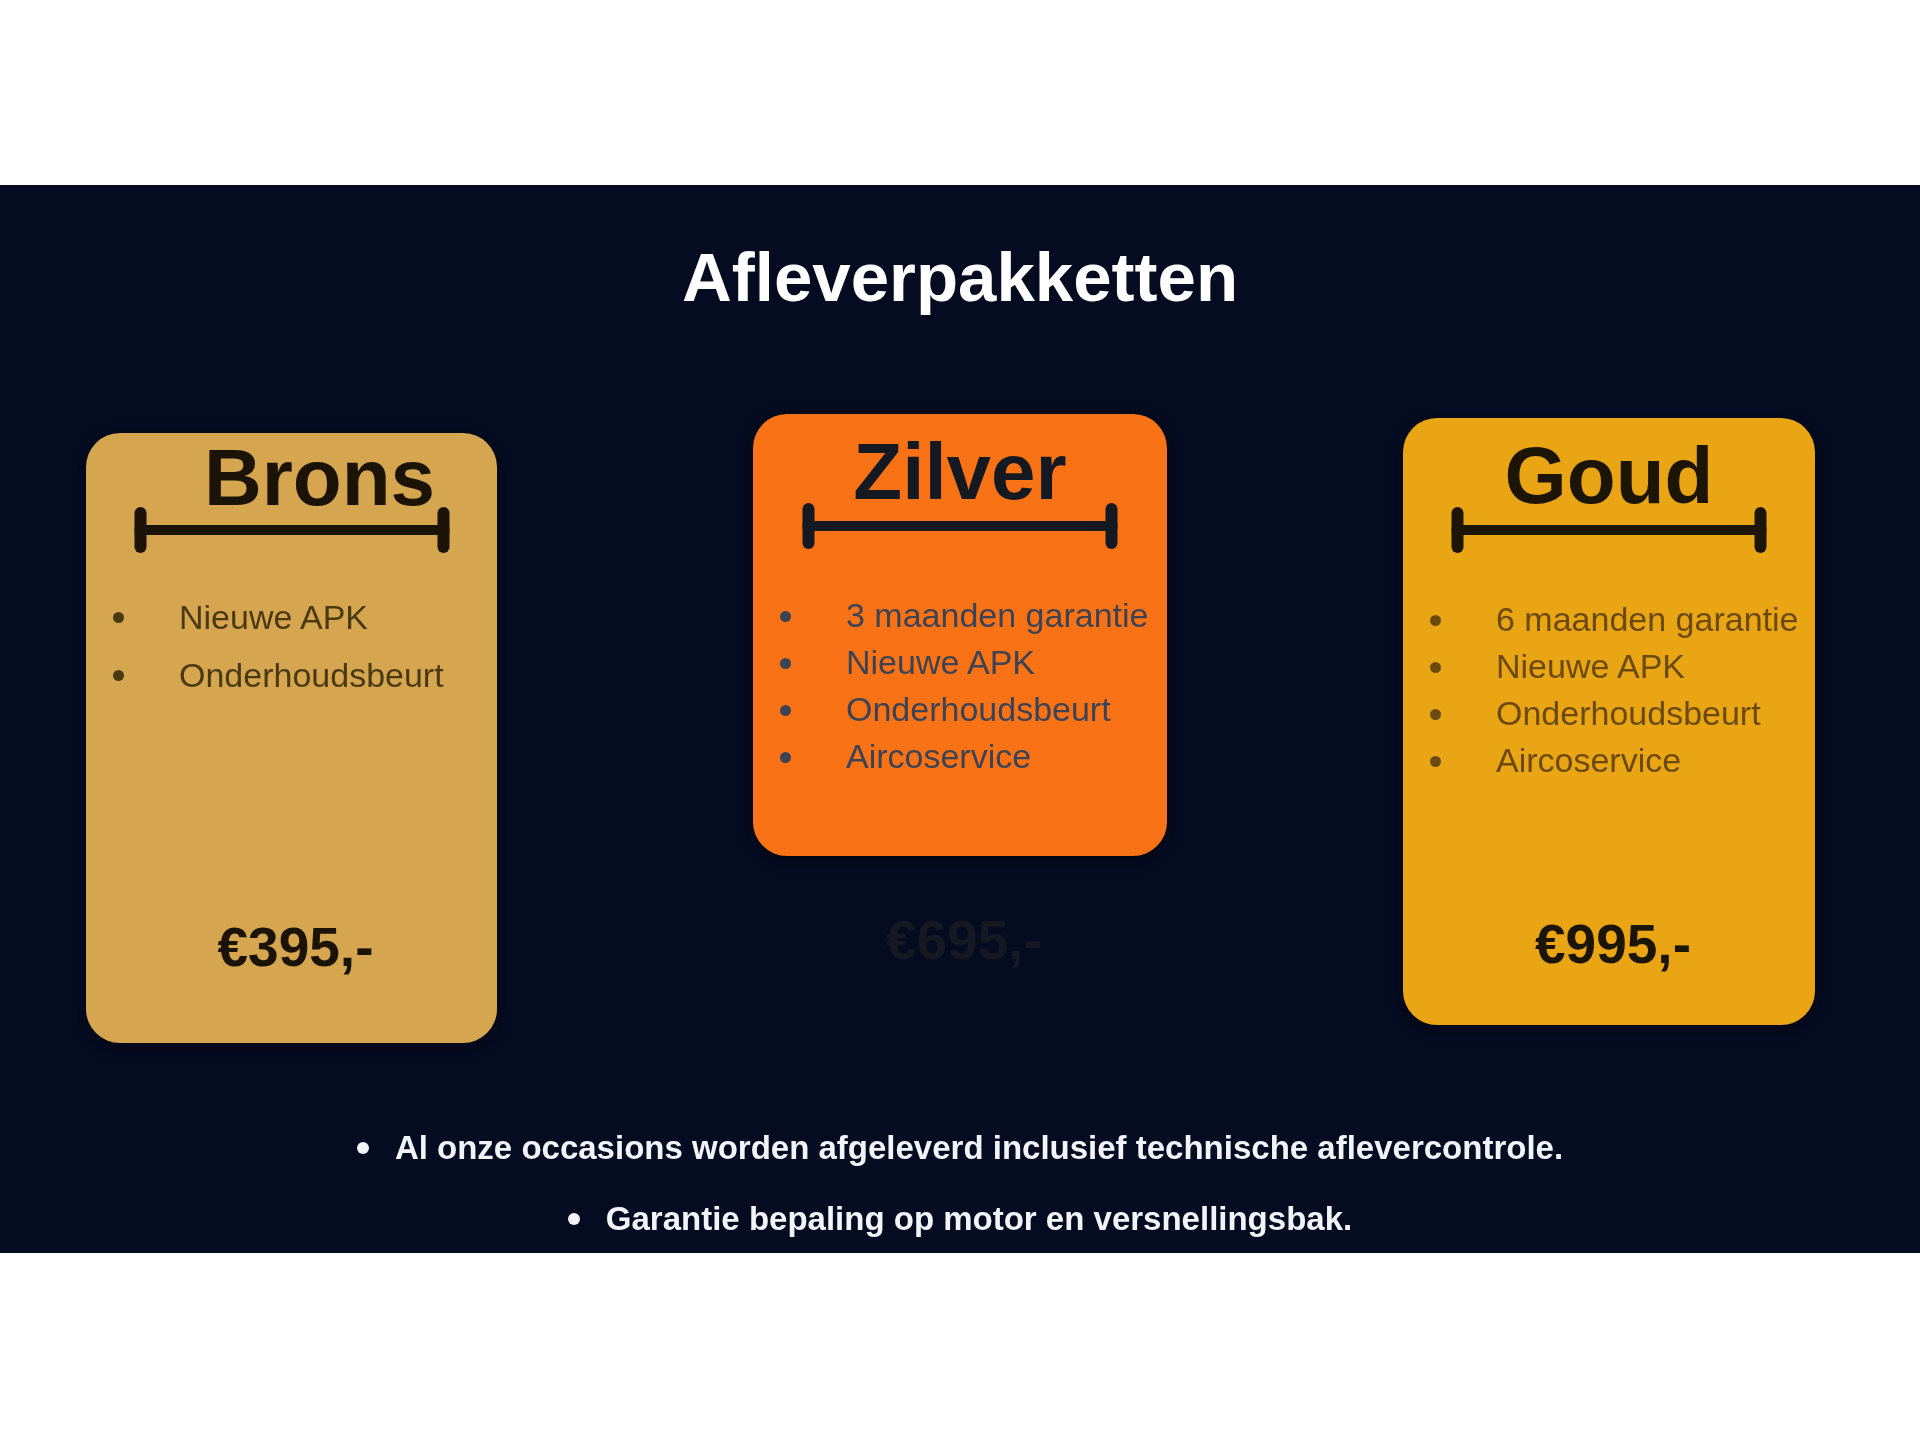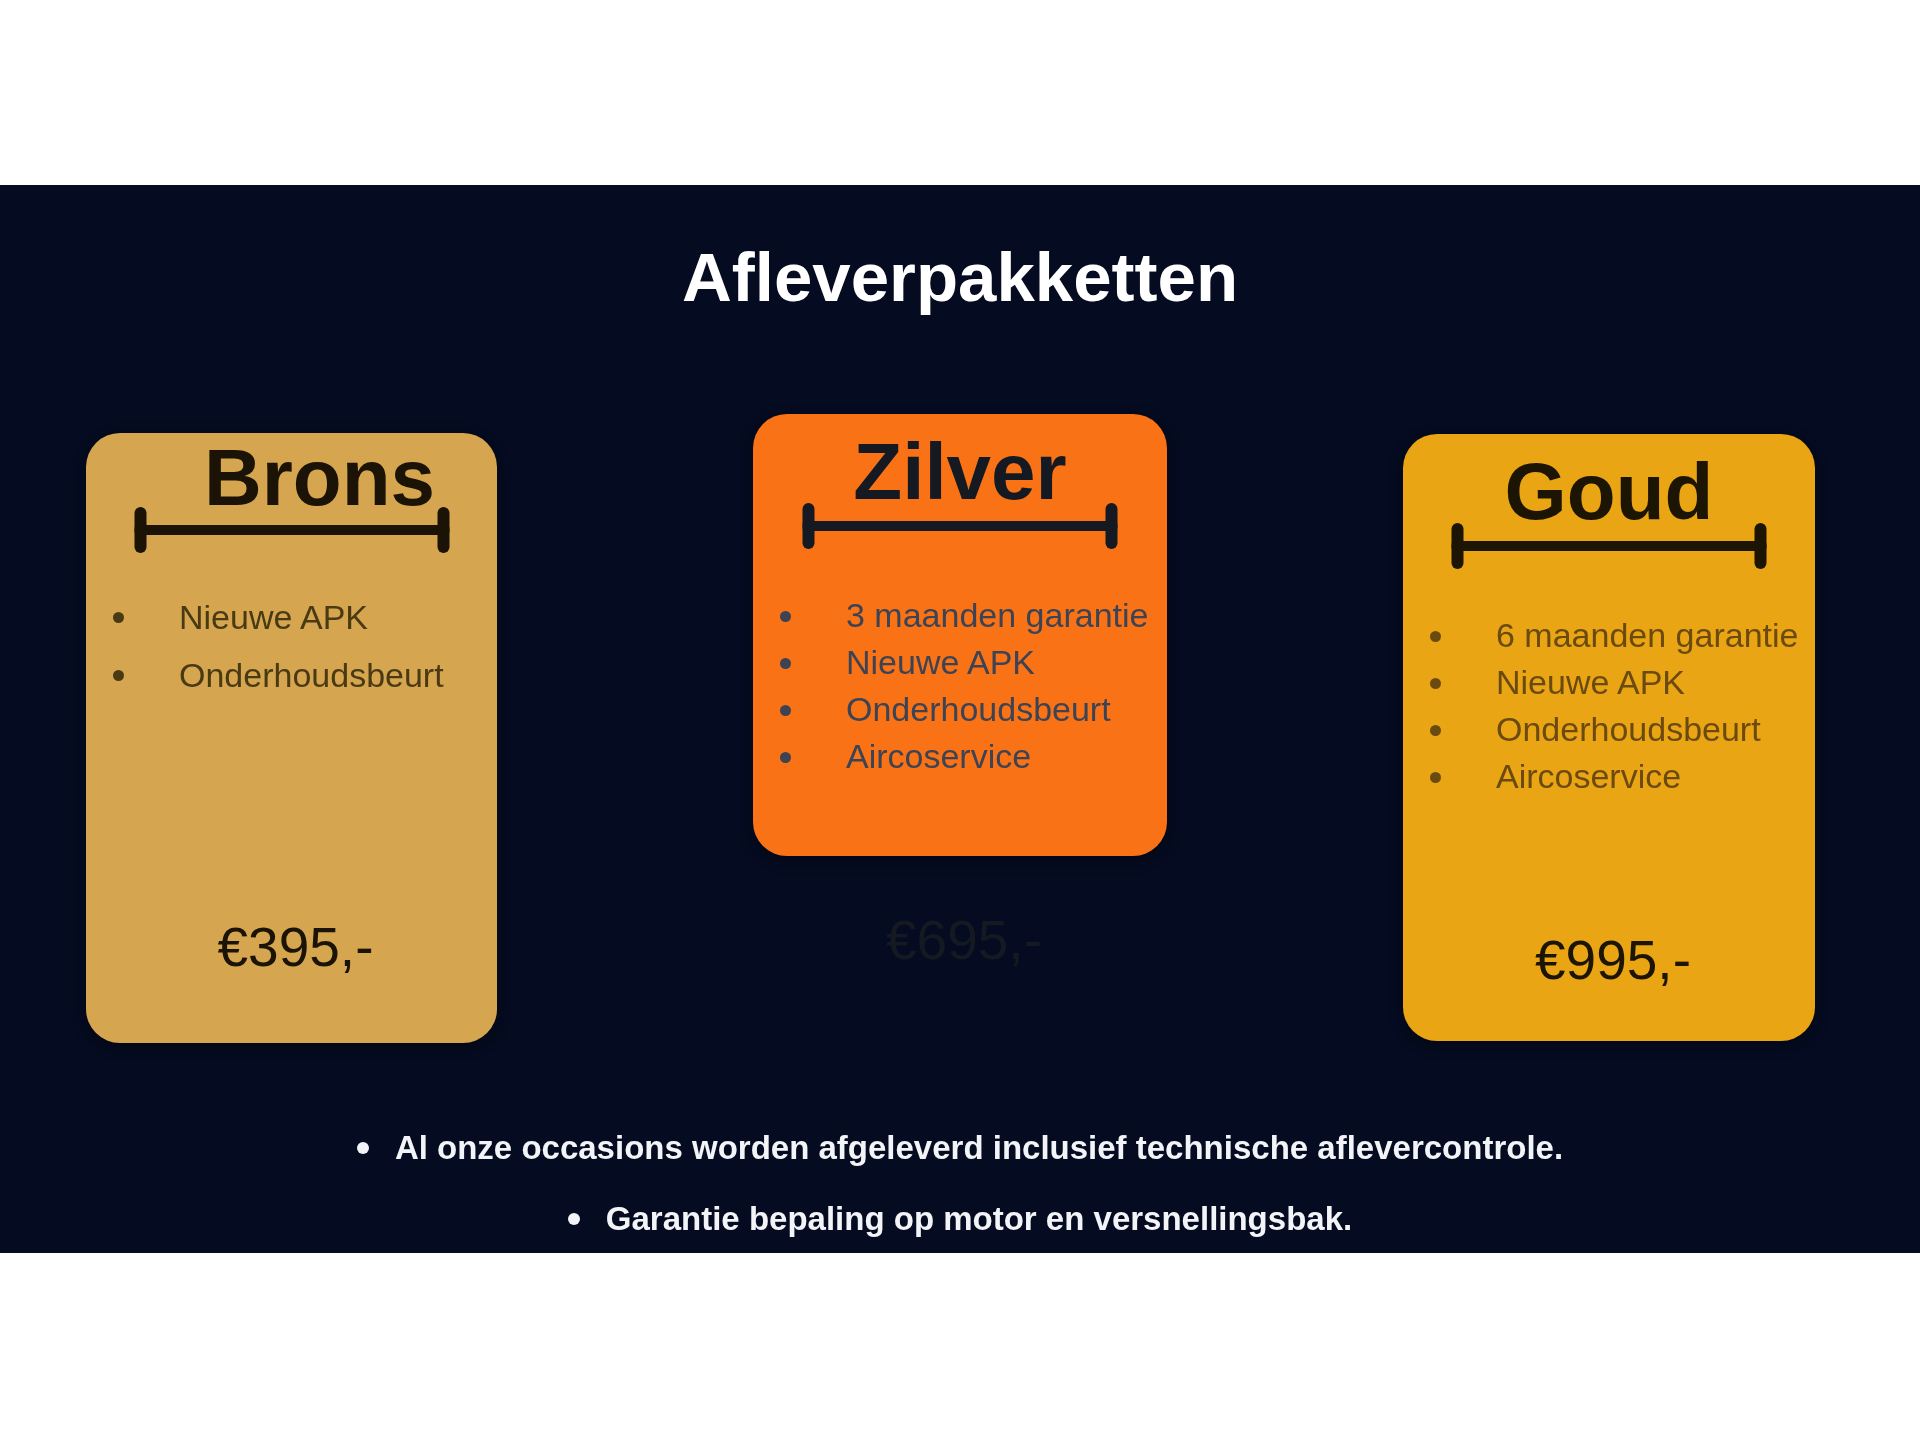--- a/index.html
+++ b/index.html
@@ -47,21 +47,20 @@
     --ink: #1a1306; --item: #4a3a14;
   }
   .card--zilver {
     left: 753px; top: 229px; width: 414px; height: 442px;
     background: #f97316;
     --ink: #151922; --item: #3c4354;
   }
   .card--goud {
     left: 1403px; top: 233px; width: 412px; height: 607px;
     background: #e9a513;
-    margin-top: 16px;
     --ink: #1d1503; --item: #6b4a10;
   }
 
   .card-title {
     position: absolute;
     left: 0; width: 100%;
     text-align: center;
     color: var(--ink);
     font-size: 80px;
     font-weight: bold;
@@ -127,21 +126,21 @@
     border-radius: 50%;
     background: var(--item);
   }
 
   .price {
     position: absolute;
     left: 0; width: 100%;
     text-align: center;
     color: var(--ink);
     font-size: 55px;
-    font-weight: normal;
+    font-weight: bold;
     line-height: 64px;
     padding-left: 8px;
   }
   .card--brons  .price { top: 482px; }
   .card--zilver .price, .card--goud .price { top: 494px; }
 
   .footer-notes {
     position: absolute;
     left: 0;
     top: 933px;

